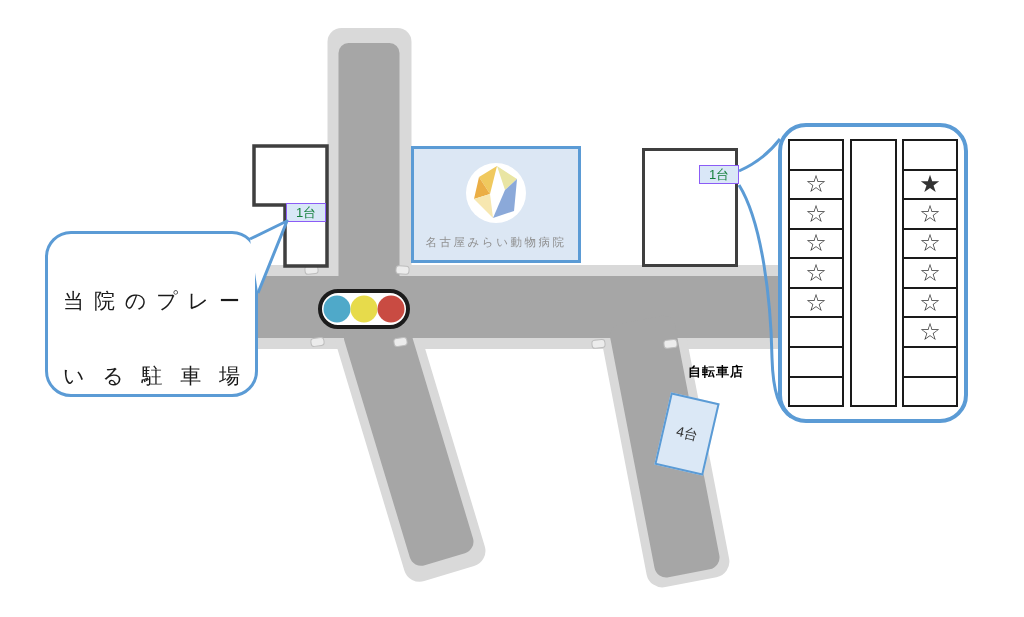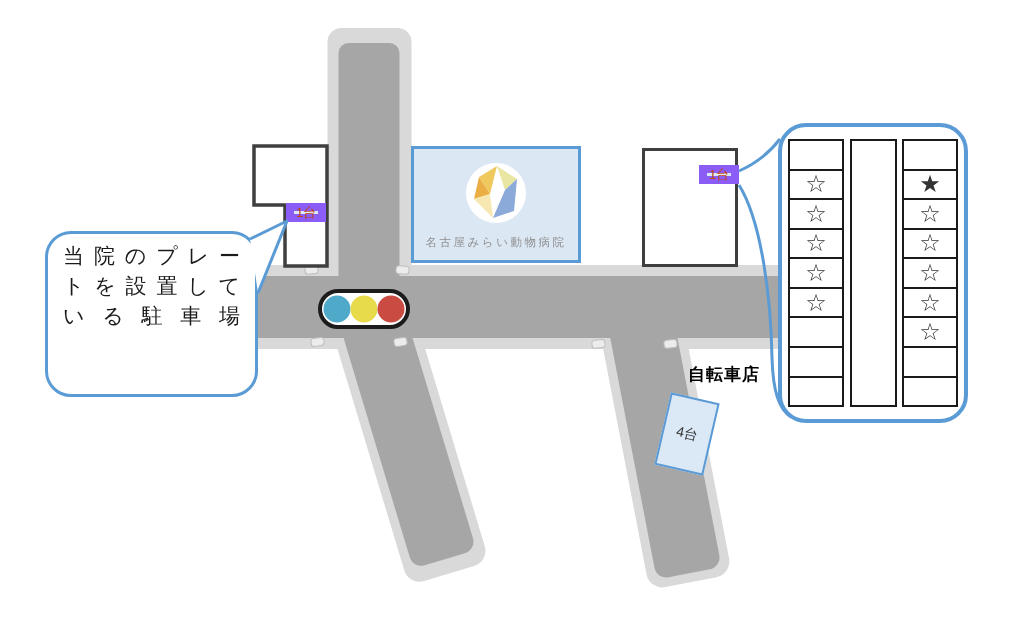--- a/index.html
+++ b/index.html
@@ -13,35 +13,35 @@
   #hospital{position:absolute;left:411px;top:146px;width:170px;height:117px;
             background:#dce7f4;border:3px solid #5b9bd5;box-sizing:border-box;}
   #hospital .logo{position:absolute;left:50%;top:12px;transform:translateX(-50%);}
   #hospital .hname{position:absolute;left:0;right:0;bottom:10px;text-align:center;
             font-size:11.5px;color:#8f8f8f;letter-spacing:2.5px;white-space:nowrap;}
   
   #tlight{position:absolute;left:318px;top:289px;width:92px;height:40px;background:#fff;
           border:4px solid #1c1c1c;border-radius:22px;box-sizing:border-box;
           display:flex;align-items:center;justify-content:center;}
   
-  .plabel{position:absolute;width:40px;height:19px;background:#d9e7f7;border:8px solid #8b5cf6;
+  .plabel{position:absolute;width:40px;height:19px;background:#d9e7f7;border:1px solid #8b5cf6;
           box-sizing:border-box;display:flex;align-items:center;justify-content:center;
-          font-size:13px;color:#c2410c;line-height:1;}
+          font-size:13px;color:#15803d;line-height:1;}
   
   #bikebox{position:absolute;left:662px;top:397px;width:50px;height:74px;background:#dbe8f6;
            border:2.5px solid #5b9bd5;box-sizing:border-box;transform:rotate(13deg);
            display:flex;align-items:center;justify-content:center;font-size:14px;color:#333;}
-  #bikeshop{position:absolute;left:688px;top:363px;font-size:17px;font-weight:bold;color:#000;
+  #bikeshop{position:absolute;left:688px;top:363px;font-size:13px;font-weight:bold;color:#000;
             letter-spacing:1px;white-space:nowrap;}
   
   #bubble{position:absolute;left:45px;top:231px;width:213px;height:166px;background:#fff;
           border:3.5px solid #5b9bd5;border-radius:26px;box-sizing:border-box;
           padding:7px 15px 0 15px;}
   #bubble .bline{font-size:21px;line-height:30px;color:#1a1a1a;text-align:justify;
-          text-align-last:justify;width:100%;white-space:nowrap;}
+          text-align-last:justify;width:100%;white-space:nowrap;margin-top:45px;}
   
   #panel{position:absolute;left:778px;top:123px;width:190px;height:300px;background:#fff;
          border:4px solid #5b9bd5;border-radius:28px;box-sizing:border-box;}
   #panel .pk-table{position:absolute;left:6px;top:12px;right:6px;bottom:12px;
          display:flex;justify-content:space-between;}
   .pk-col{width:56px;display:flex;flex-direction:column;}
   .pk-cell{flex:1;border:2px solid #1a1a1a;margin-top:-2px;display:flex;align-items:center;
          justify-content:center;font-size:24px;line-height:1;color:#333;background:#fff;}
   .pk-cell:first-child{margin-top:0;}
   .pk-mid{width:47px;border:2px solid #1a1a1a;box-sizing:border-box;background:#fff;}
@@ -99,21 +99,20 @@
   </div>
 
   <div class="plabel" style="left:286px;top:203px;">1台</div>
   <div class="plabel" style="left:699px;top:165px;">1台</div>
 
   <div id="bikeshop">自転車店</div>
   <div id="bikebox">4台</div>
 
   <div id="bubble">
     <div class="bline">当院のプレー</div>
-    <div class="bline">トを設置して</div>
     <div class="bline">いる駐車場</div>
   </div>
 
   <div id="panel">
     <div class="pk-table">
       <div class="pk-col">
         <div class="pk-cell"></div>
         <div class="pk-cell">☆</div>
         <div class="pk-cell">☆</div>
         <div class="pk-cell">☆</div>

